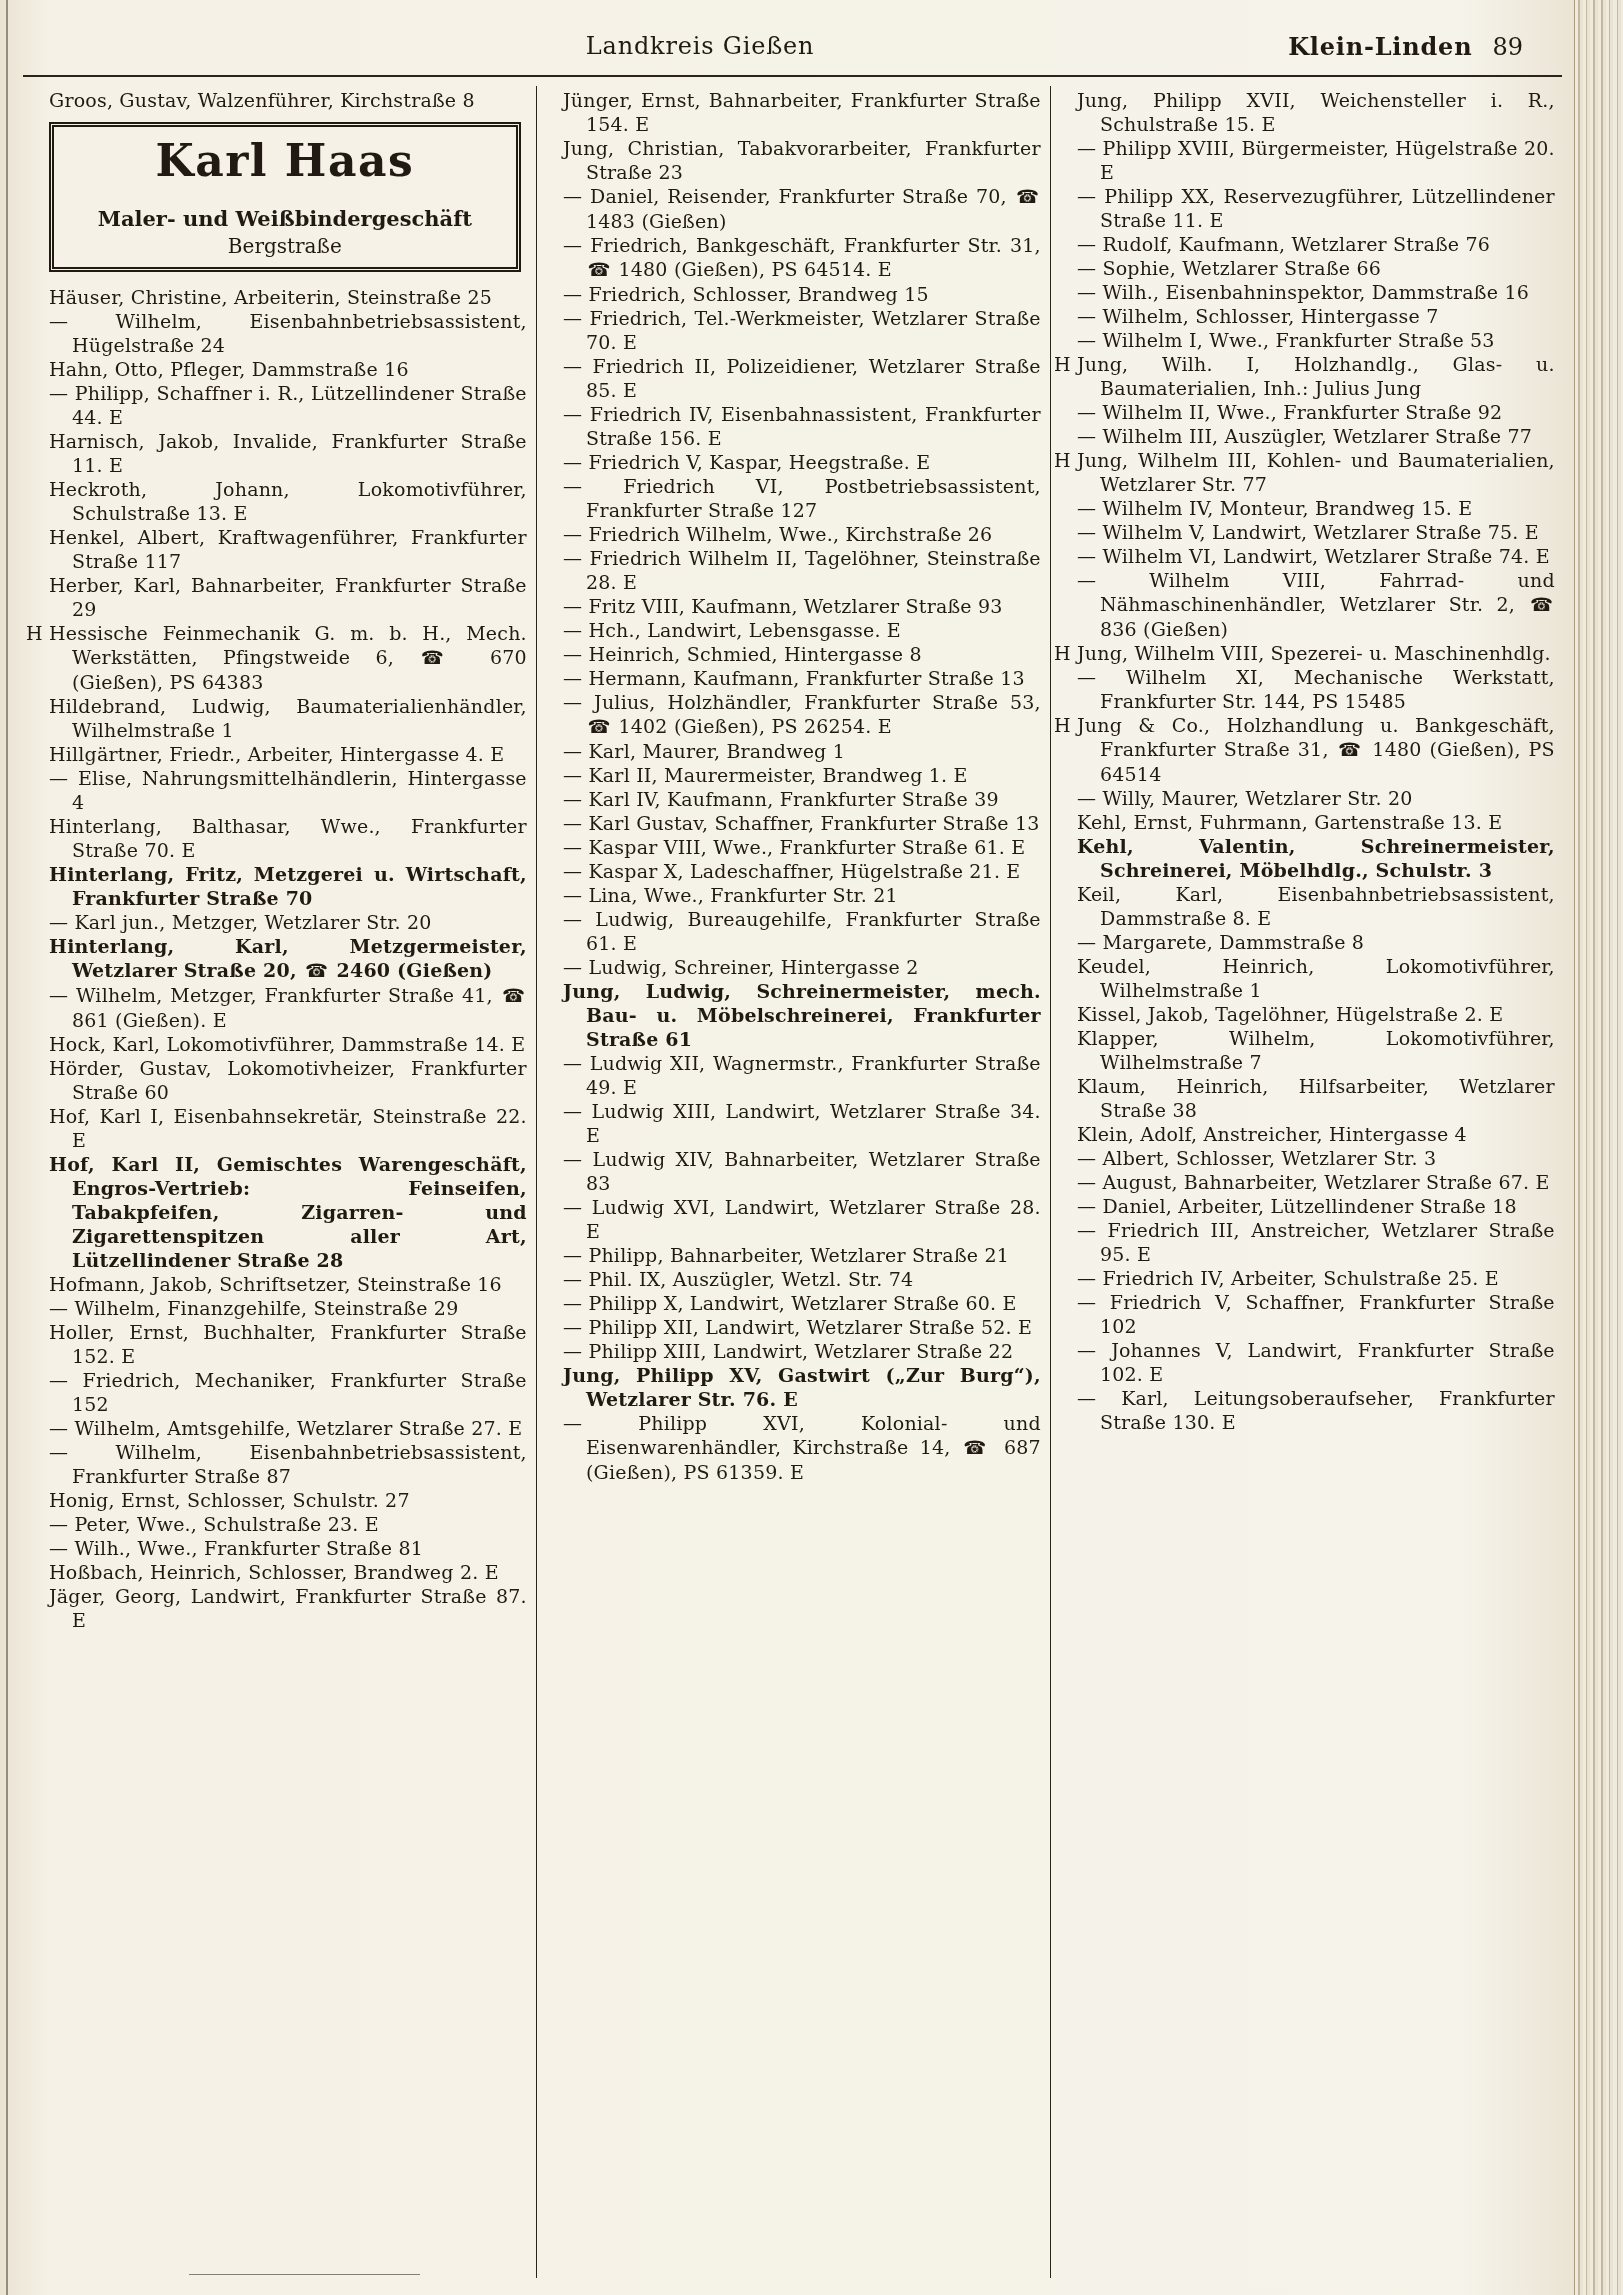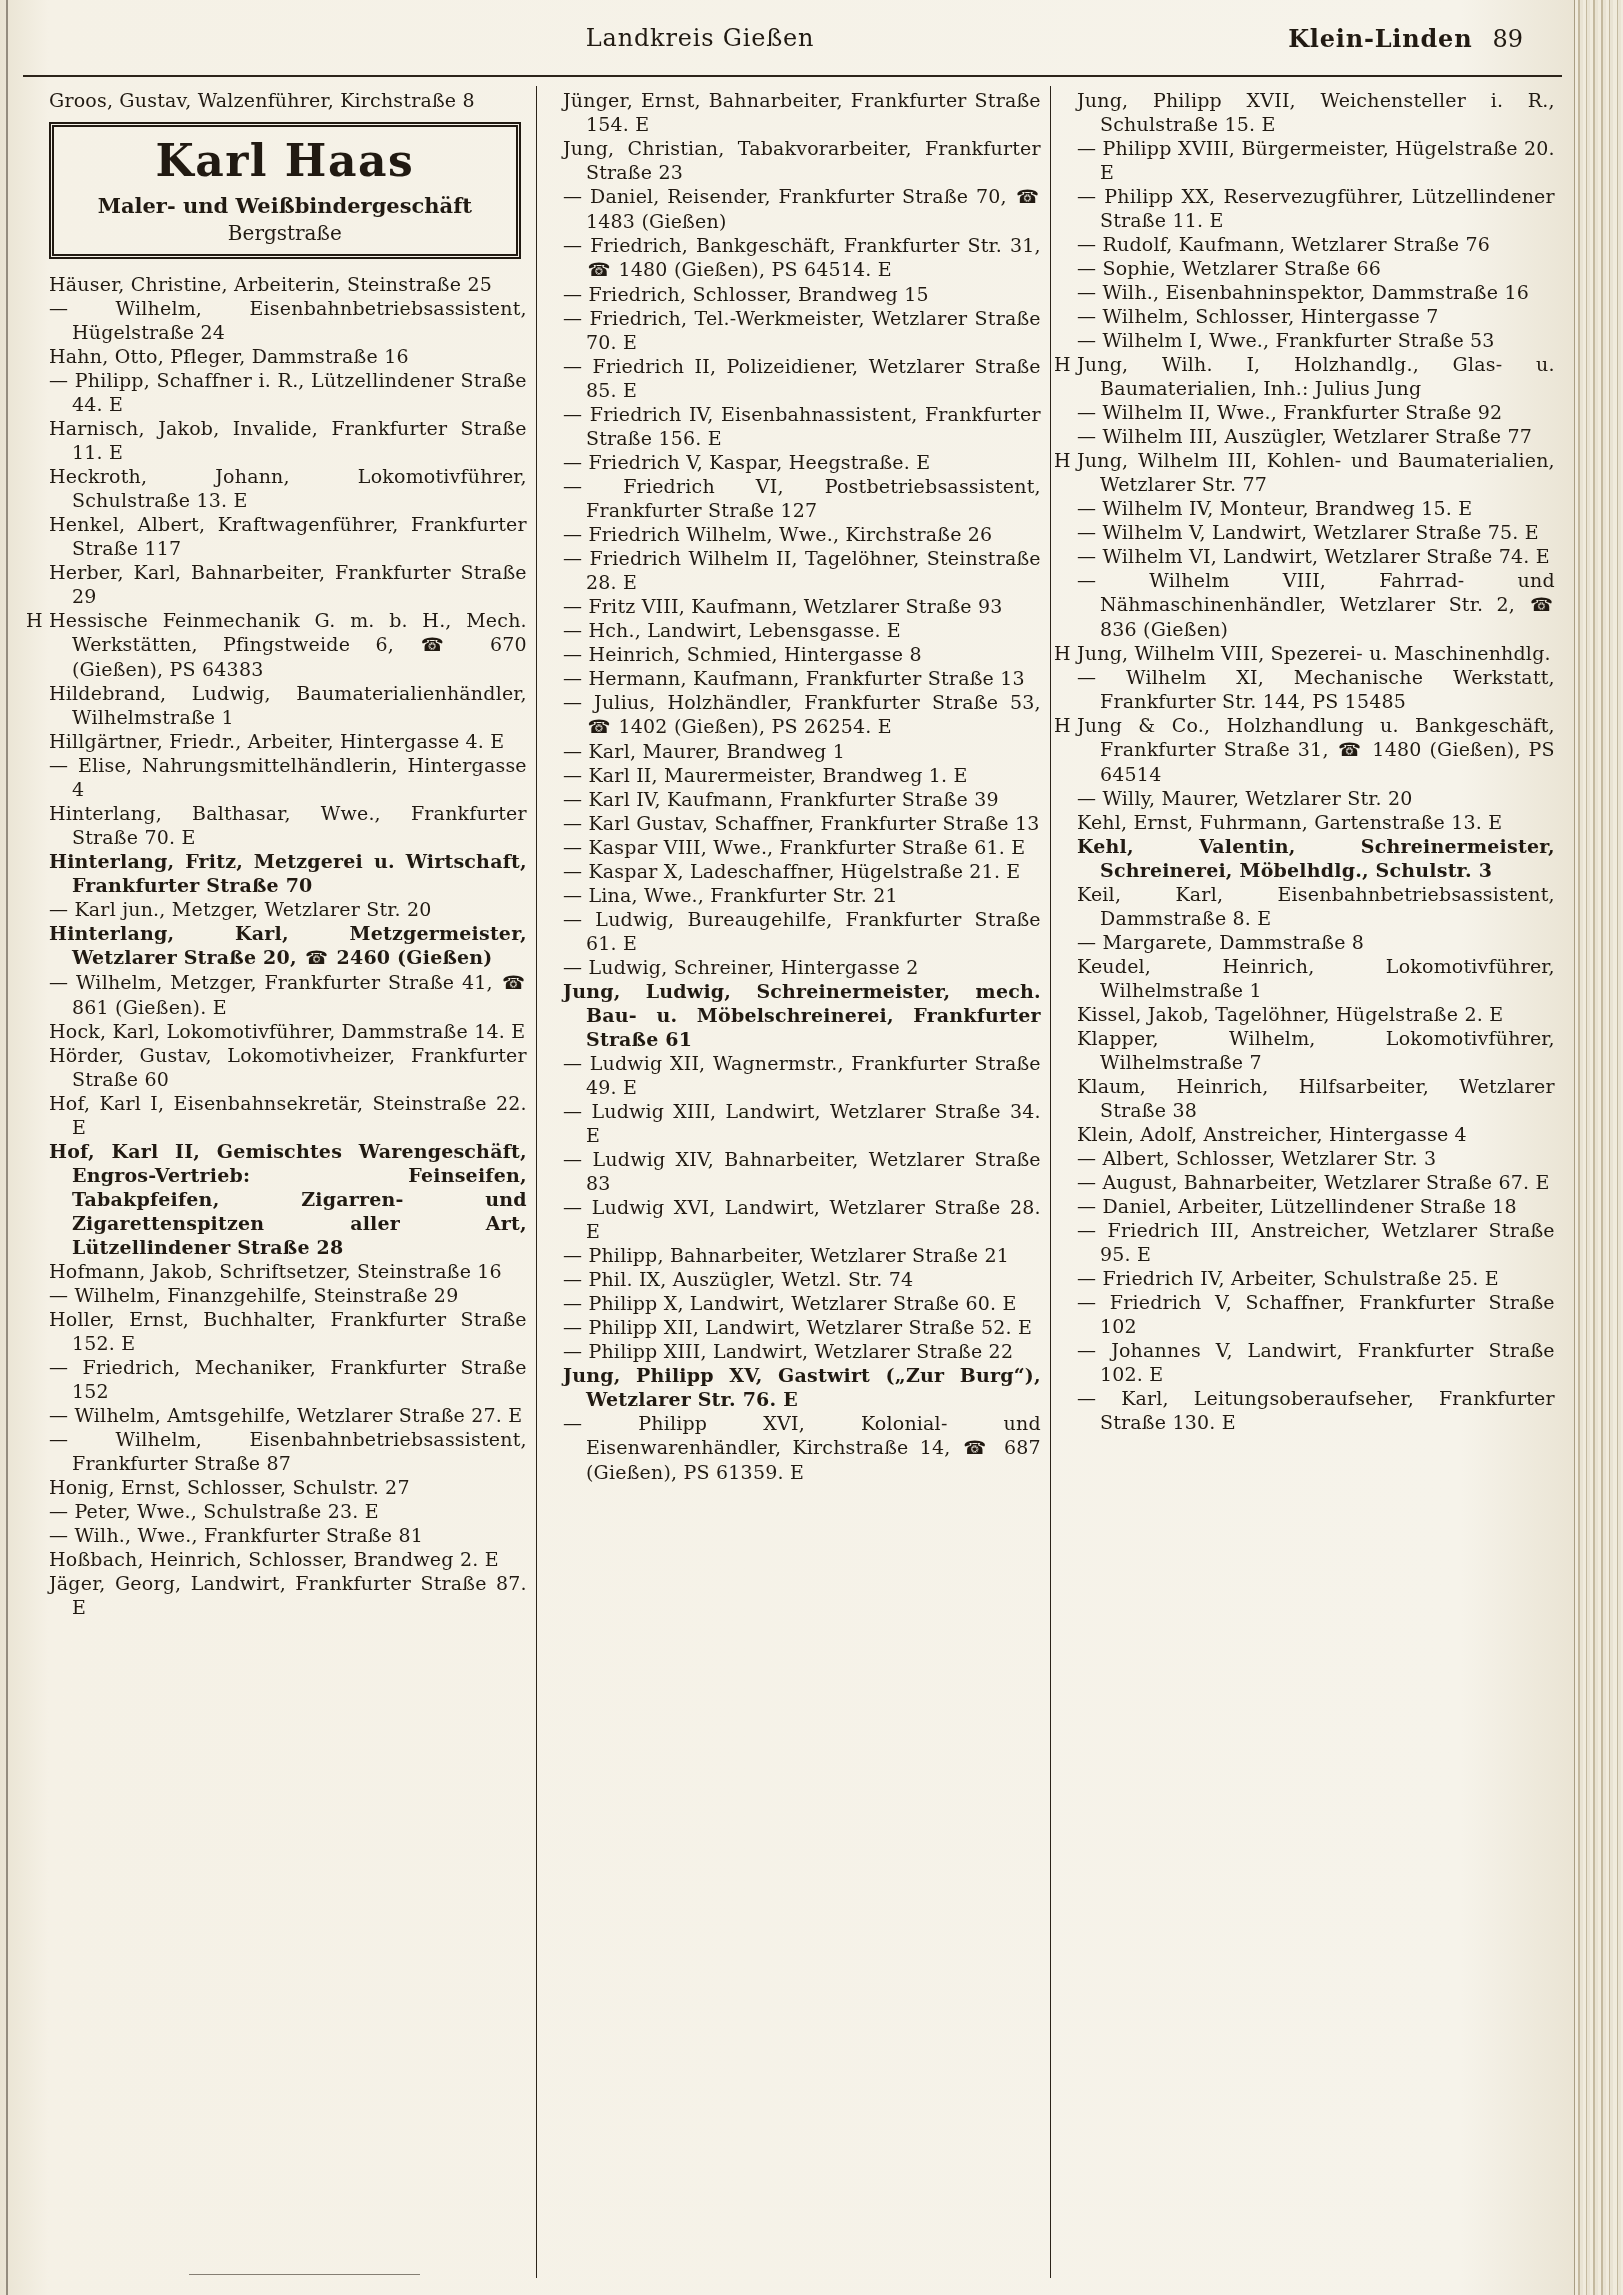--- a/index.html
+++ b/index.html
@@ -10,21 +10,21 @@
     color:#211a12;
   }
   .scan-edge-left{position:absolute;left:6.2px;top:0;bottom:0;width:2.3px;background:#4c4336;opacity:.55;}
   .page-edges{
     position:absolute;right:0;top:0;bottom:0;width:49px;
     background:repeating-linear-gradient(90deg,#f0ebdd 0 3.1px,#c4b99f 3.1px 4.6px,#e9e3d3 4.6px 7.7px);
     border-left:1.5px solid #a99d82;
   }
   .bottom-mark{position:absolute;left:189px;bottom:20px;width:231px;height:1.5px;background:#3a3227;opacity:.6;}
 
-  .header{position:absolute;top:24px;left:26px;right:66px;height:35px;font-size:24px;}
+  .header{position:absolute;top:32px;left:26px;right:66px;height:35px;font-size:24px;}
   .header-center{position:absolute;left:44%;transform:translateX(-50%);letter-spacing:0.8px;}
   .header-right{position:absolute;right:35px;white-space:nowrap;}
   .header-right .place{font-weight:700;letter-spacing:0.8px;}
   .header-right .pnum{margin-left:20px;}
   .header-rule{position:absolute;top:75px;left:23px;right:62px;height:1.5px;background:#2c241a;}
 
   .columns{position:absolute;top:86px;left:23px;right:60px;bottom:17px;display:flex;}
   .column{flex:1 1 0;padding:1.5px 9.2px 0 26px;min-width:0;}
   .column + .column{border-left:1.5px solid #2c241a;}
 
@@ -38,21 +38,21 @@
   .marker{position:absolute;left:-23px;top:0;text-indent:0;font-weight:400;}
   .phone{font-family:"DejaVu Sans",sans-serif;font-size:18.5px;padding:0 1.5px;}
 
   .ad-box{
     border:5.4px double #211a12;
     margin:10.8px 6.2px 12.3px 0;
     padding:7.7px 6.2px 9.2px 6.2px;
     text-align:center;
   }
   .ad-title{font-size:44px;font-weight:700;letter-spacing:1.5px;}
-  .ad-sub{font-size:21px;font-weight:700;margin-top:7px;}
+  .ad-sub{font-size:21px;font-weight:700;margin-top:20px;}
   .ad-addr{font-size:20px;font-weight:400;margin-top:3.1px;}
 </style>
 </head>
 <body>
 
 <div class="scan-edge-left"></div>
 <div class="page-edges"></div>
 <div class="bottom-mark"></div>
 
 <div class="header">

